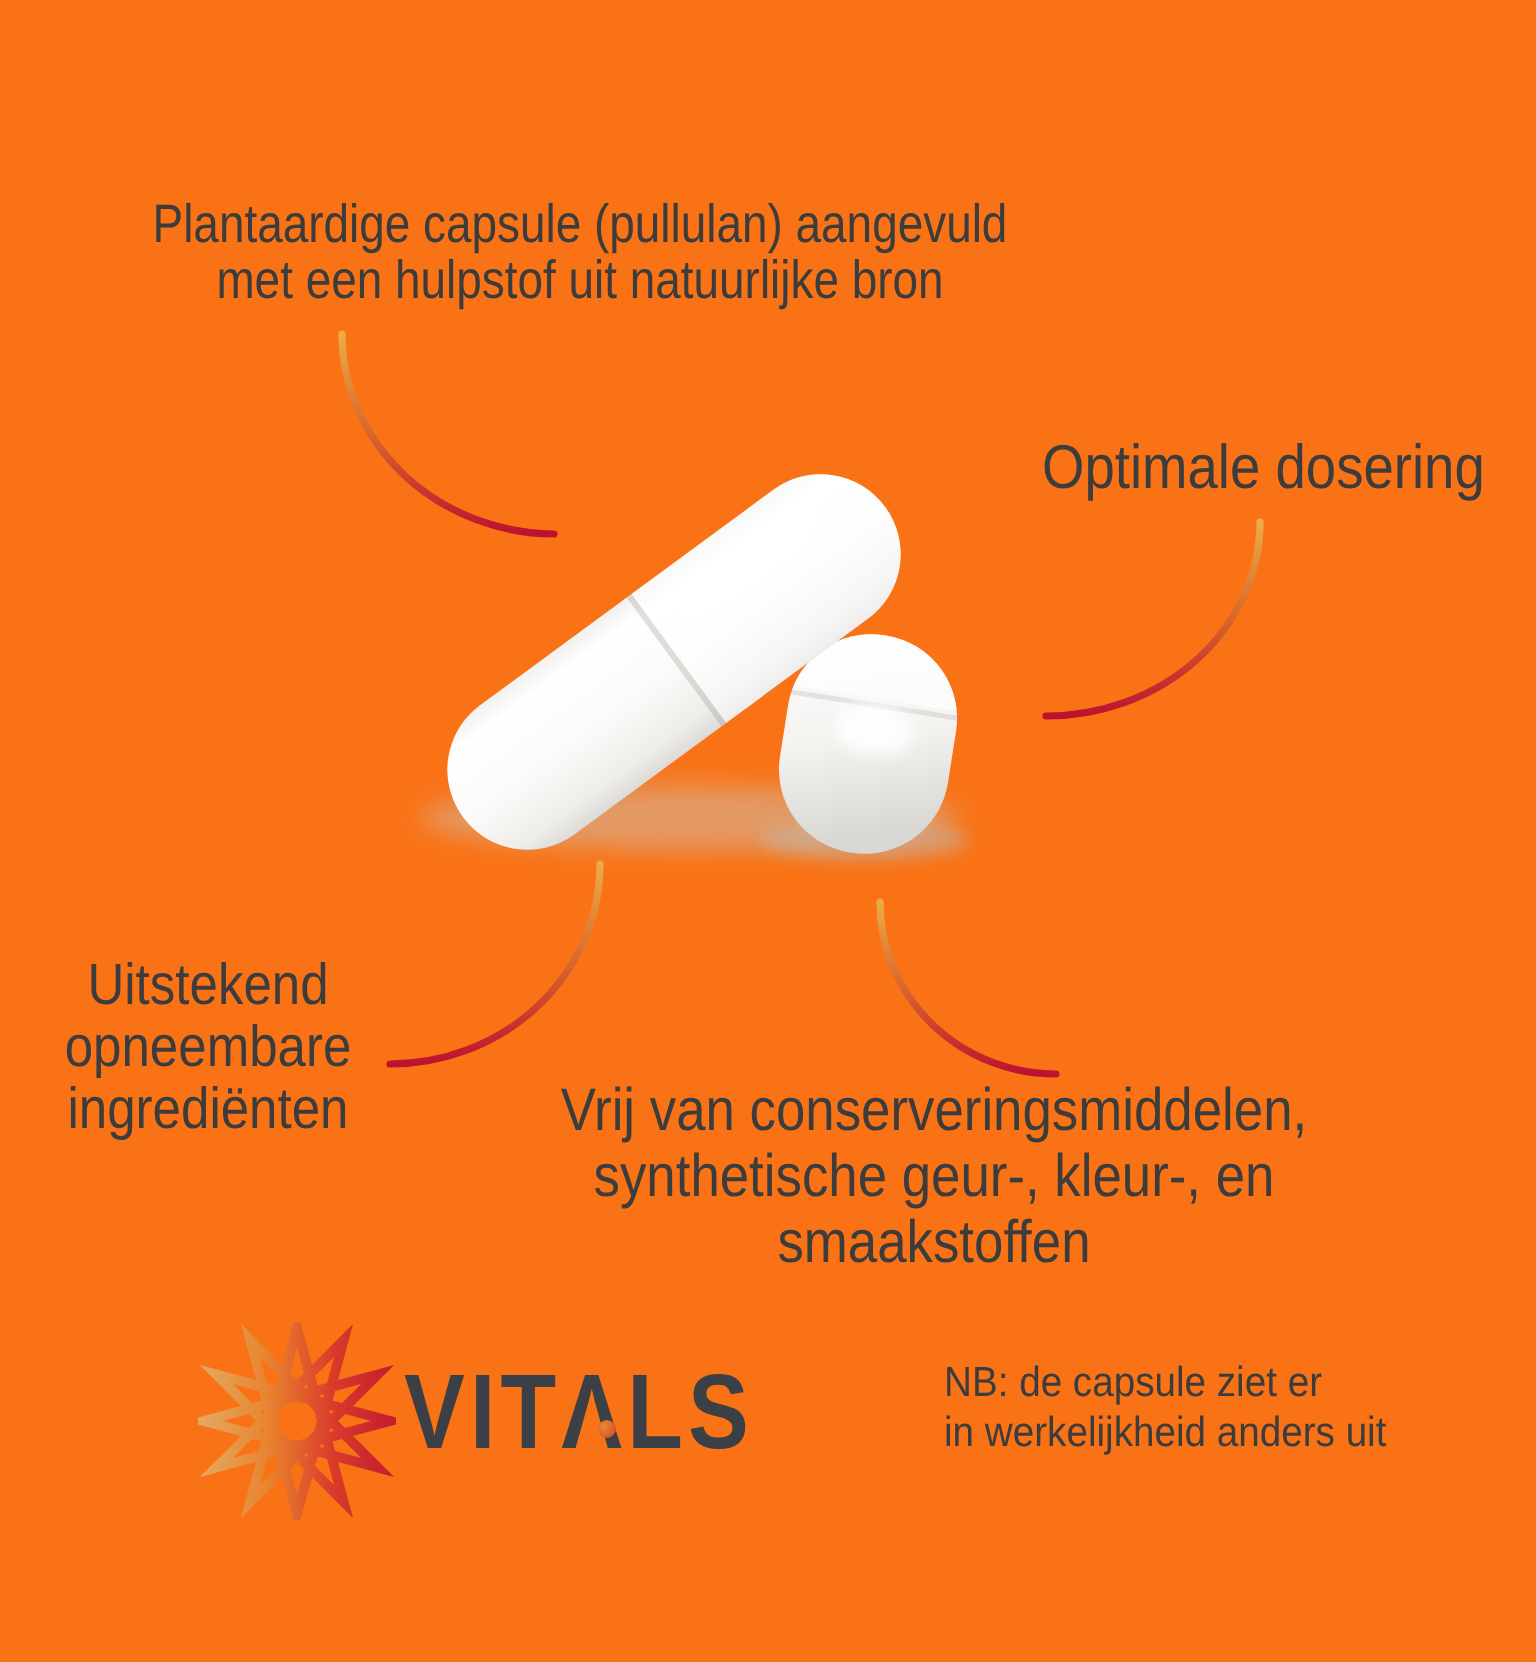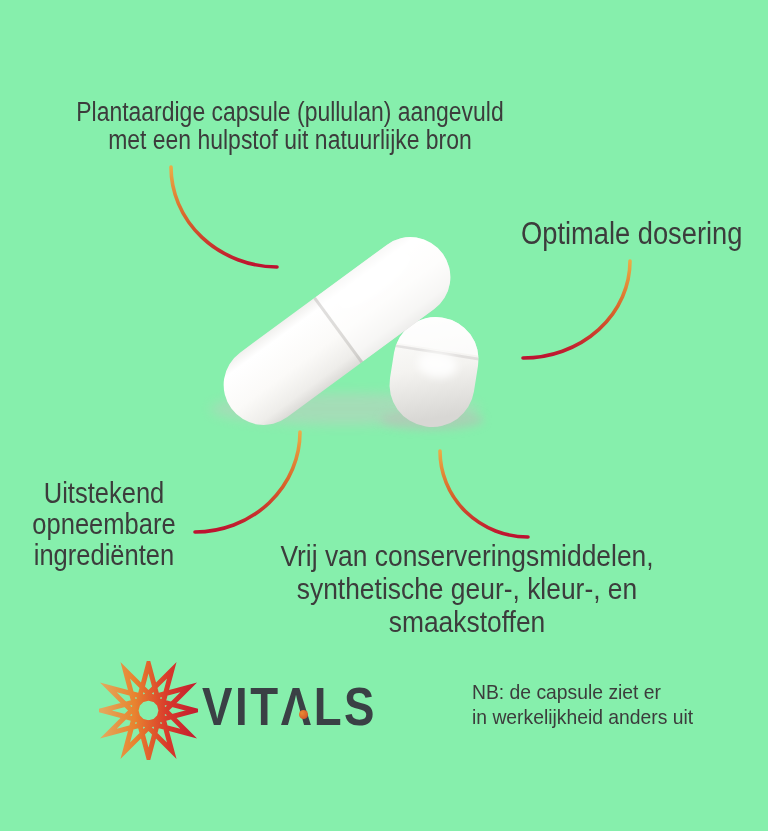--- a/index.html
+++ b/index.html
@@ -1,17 +1,17 @@
 <!DOCTYPE html>
 <html><head>
 <meta charset="utf-8">
 <style>
   html,body{margin:0;padding:0;background:#fff;}
   .canvas{
-    position:relative;width:768px;height:831px;background:#86efac;overflow:hidden;
+    position:relative;width:768px;height:831px;background:#f97316;overflow:hidden;
     font-family:"Liberation Sans", sans-serif;color:#3c3c3c;
   }
   .abs{position:absolute;}
   .txt{color:#3c3c3c;}
   .line{display:block;}
   .top-note{
     left:30px;top:98px;width:520px;text-align:center;
     font-size:27px;line-height:28px;
     transform:scaleX(0.85);transform-origin:50% 0;
   }

